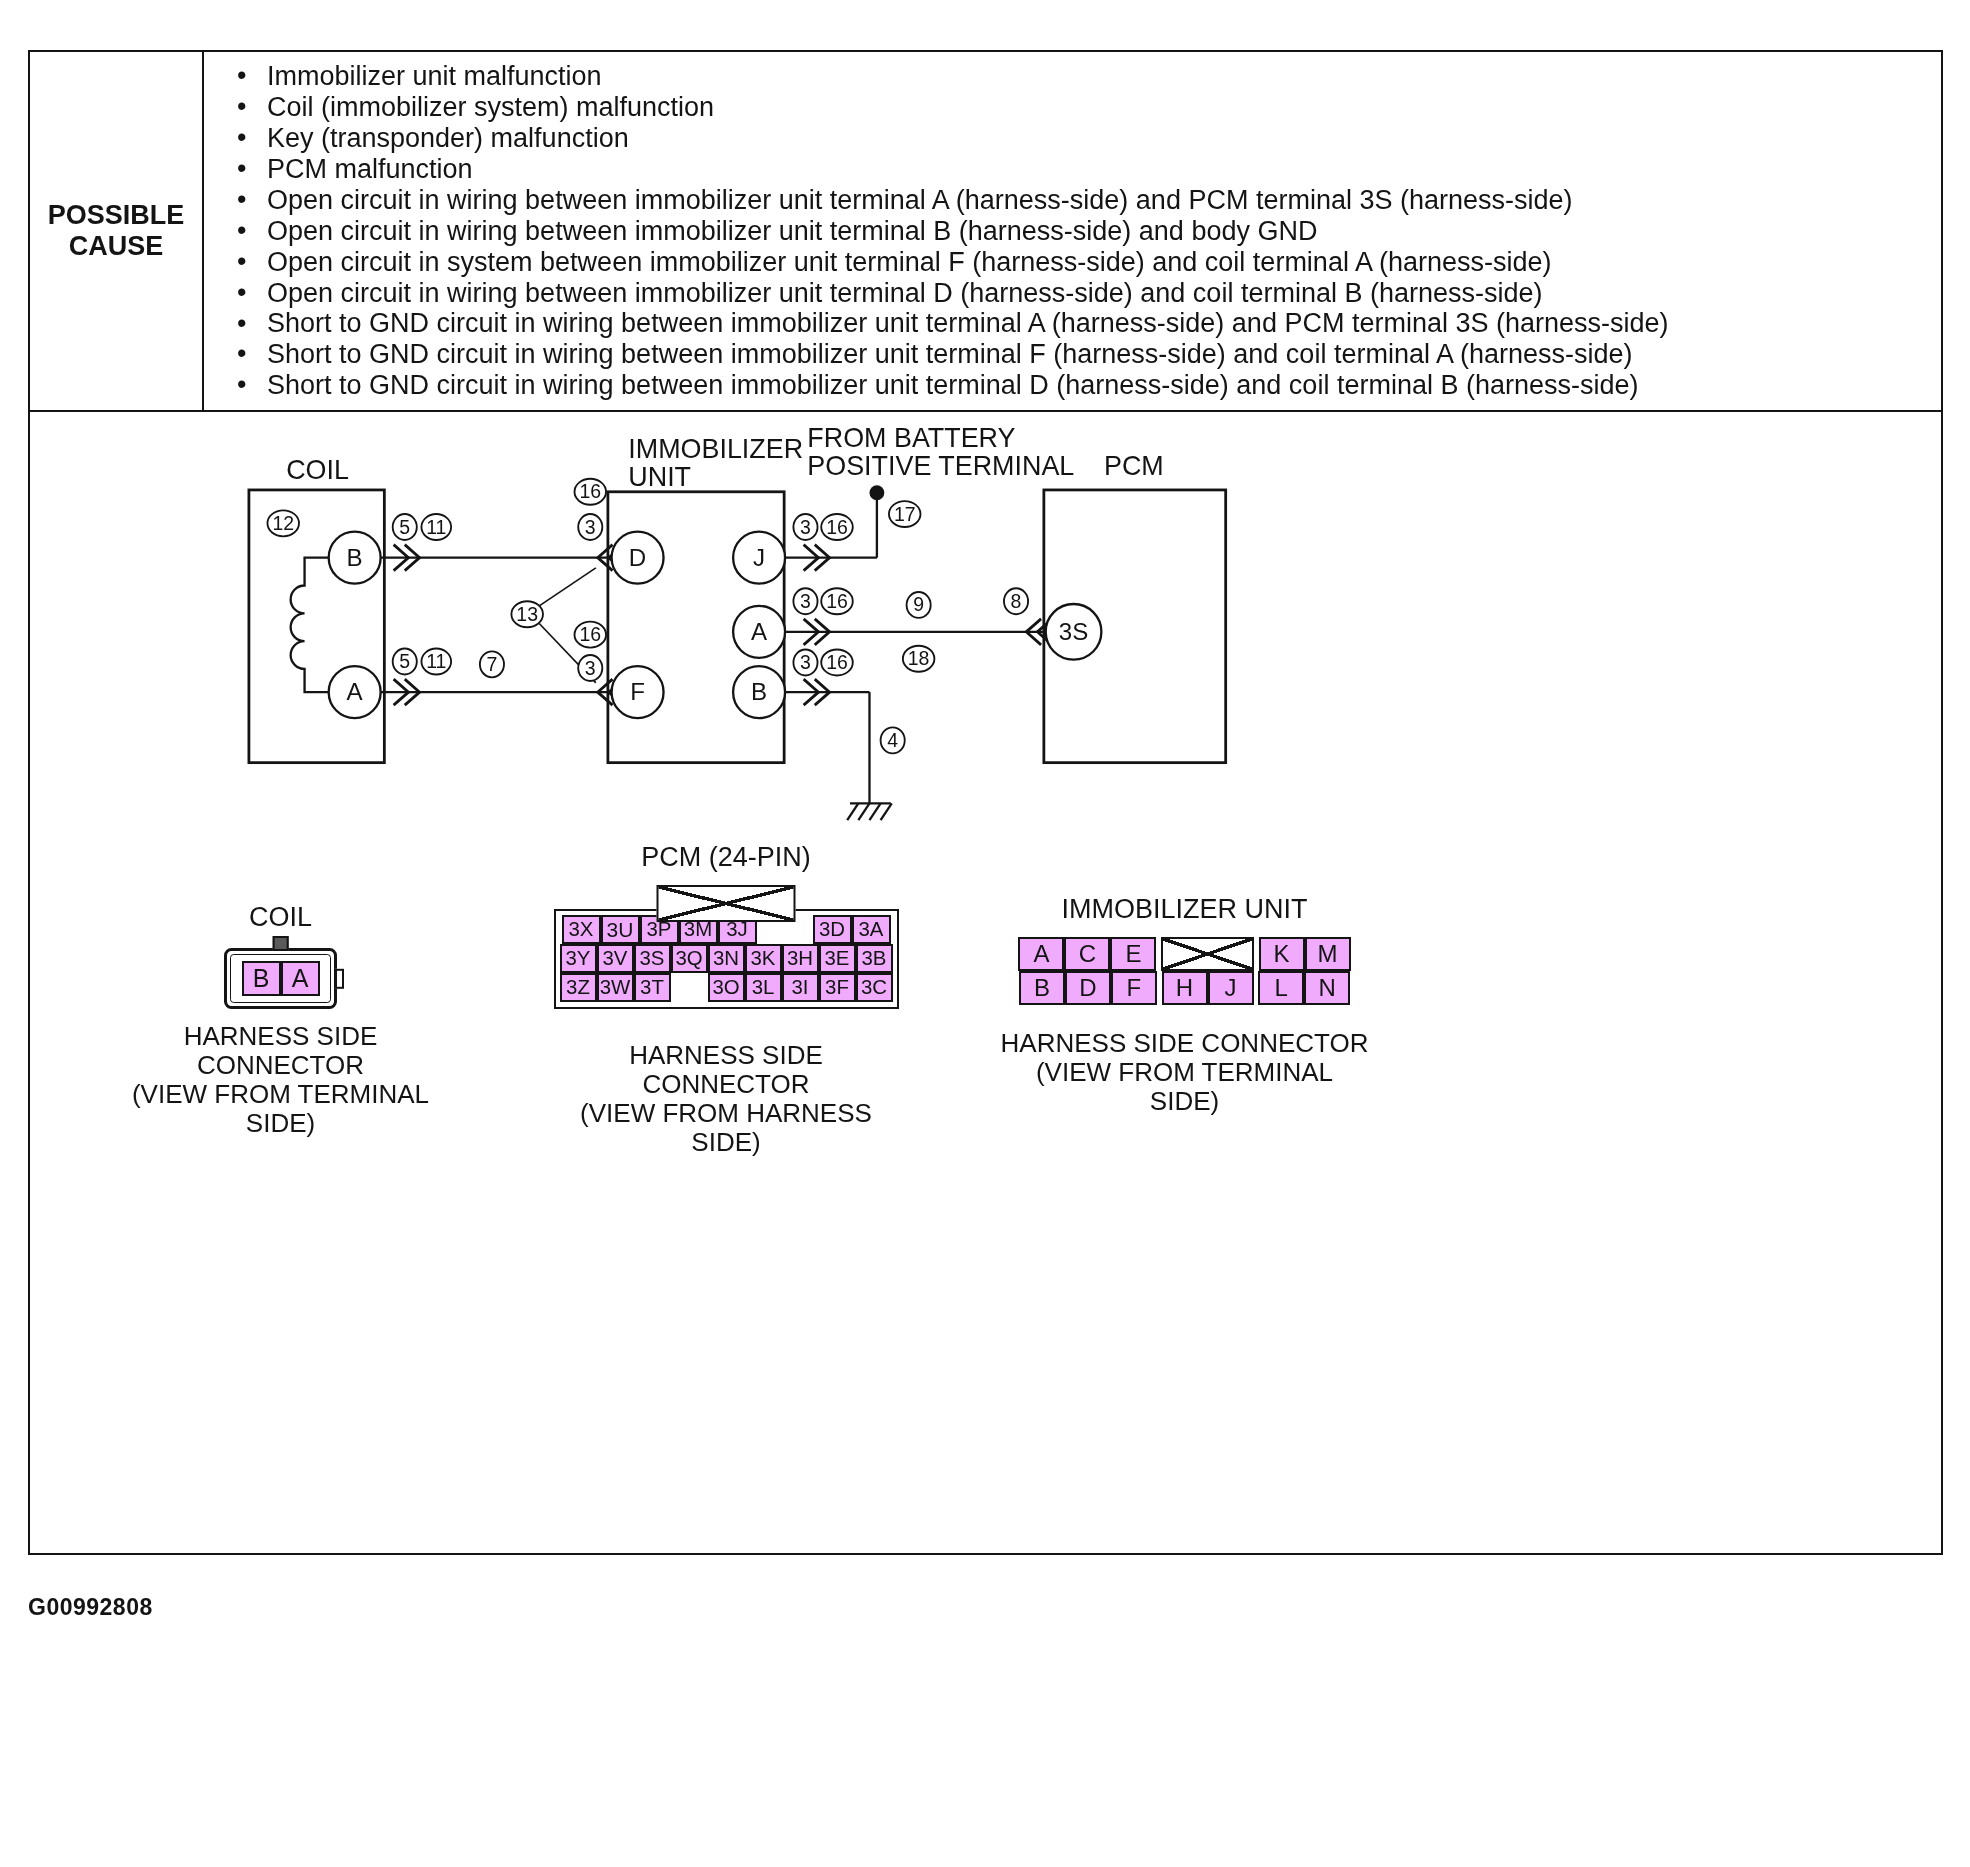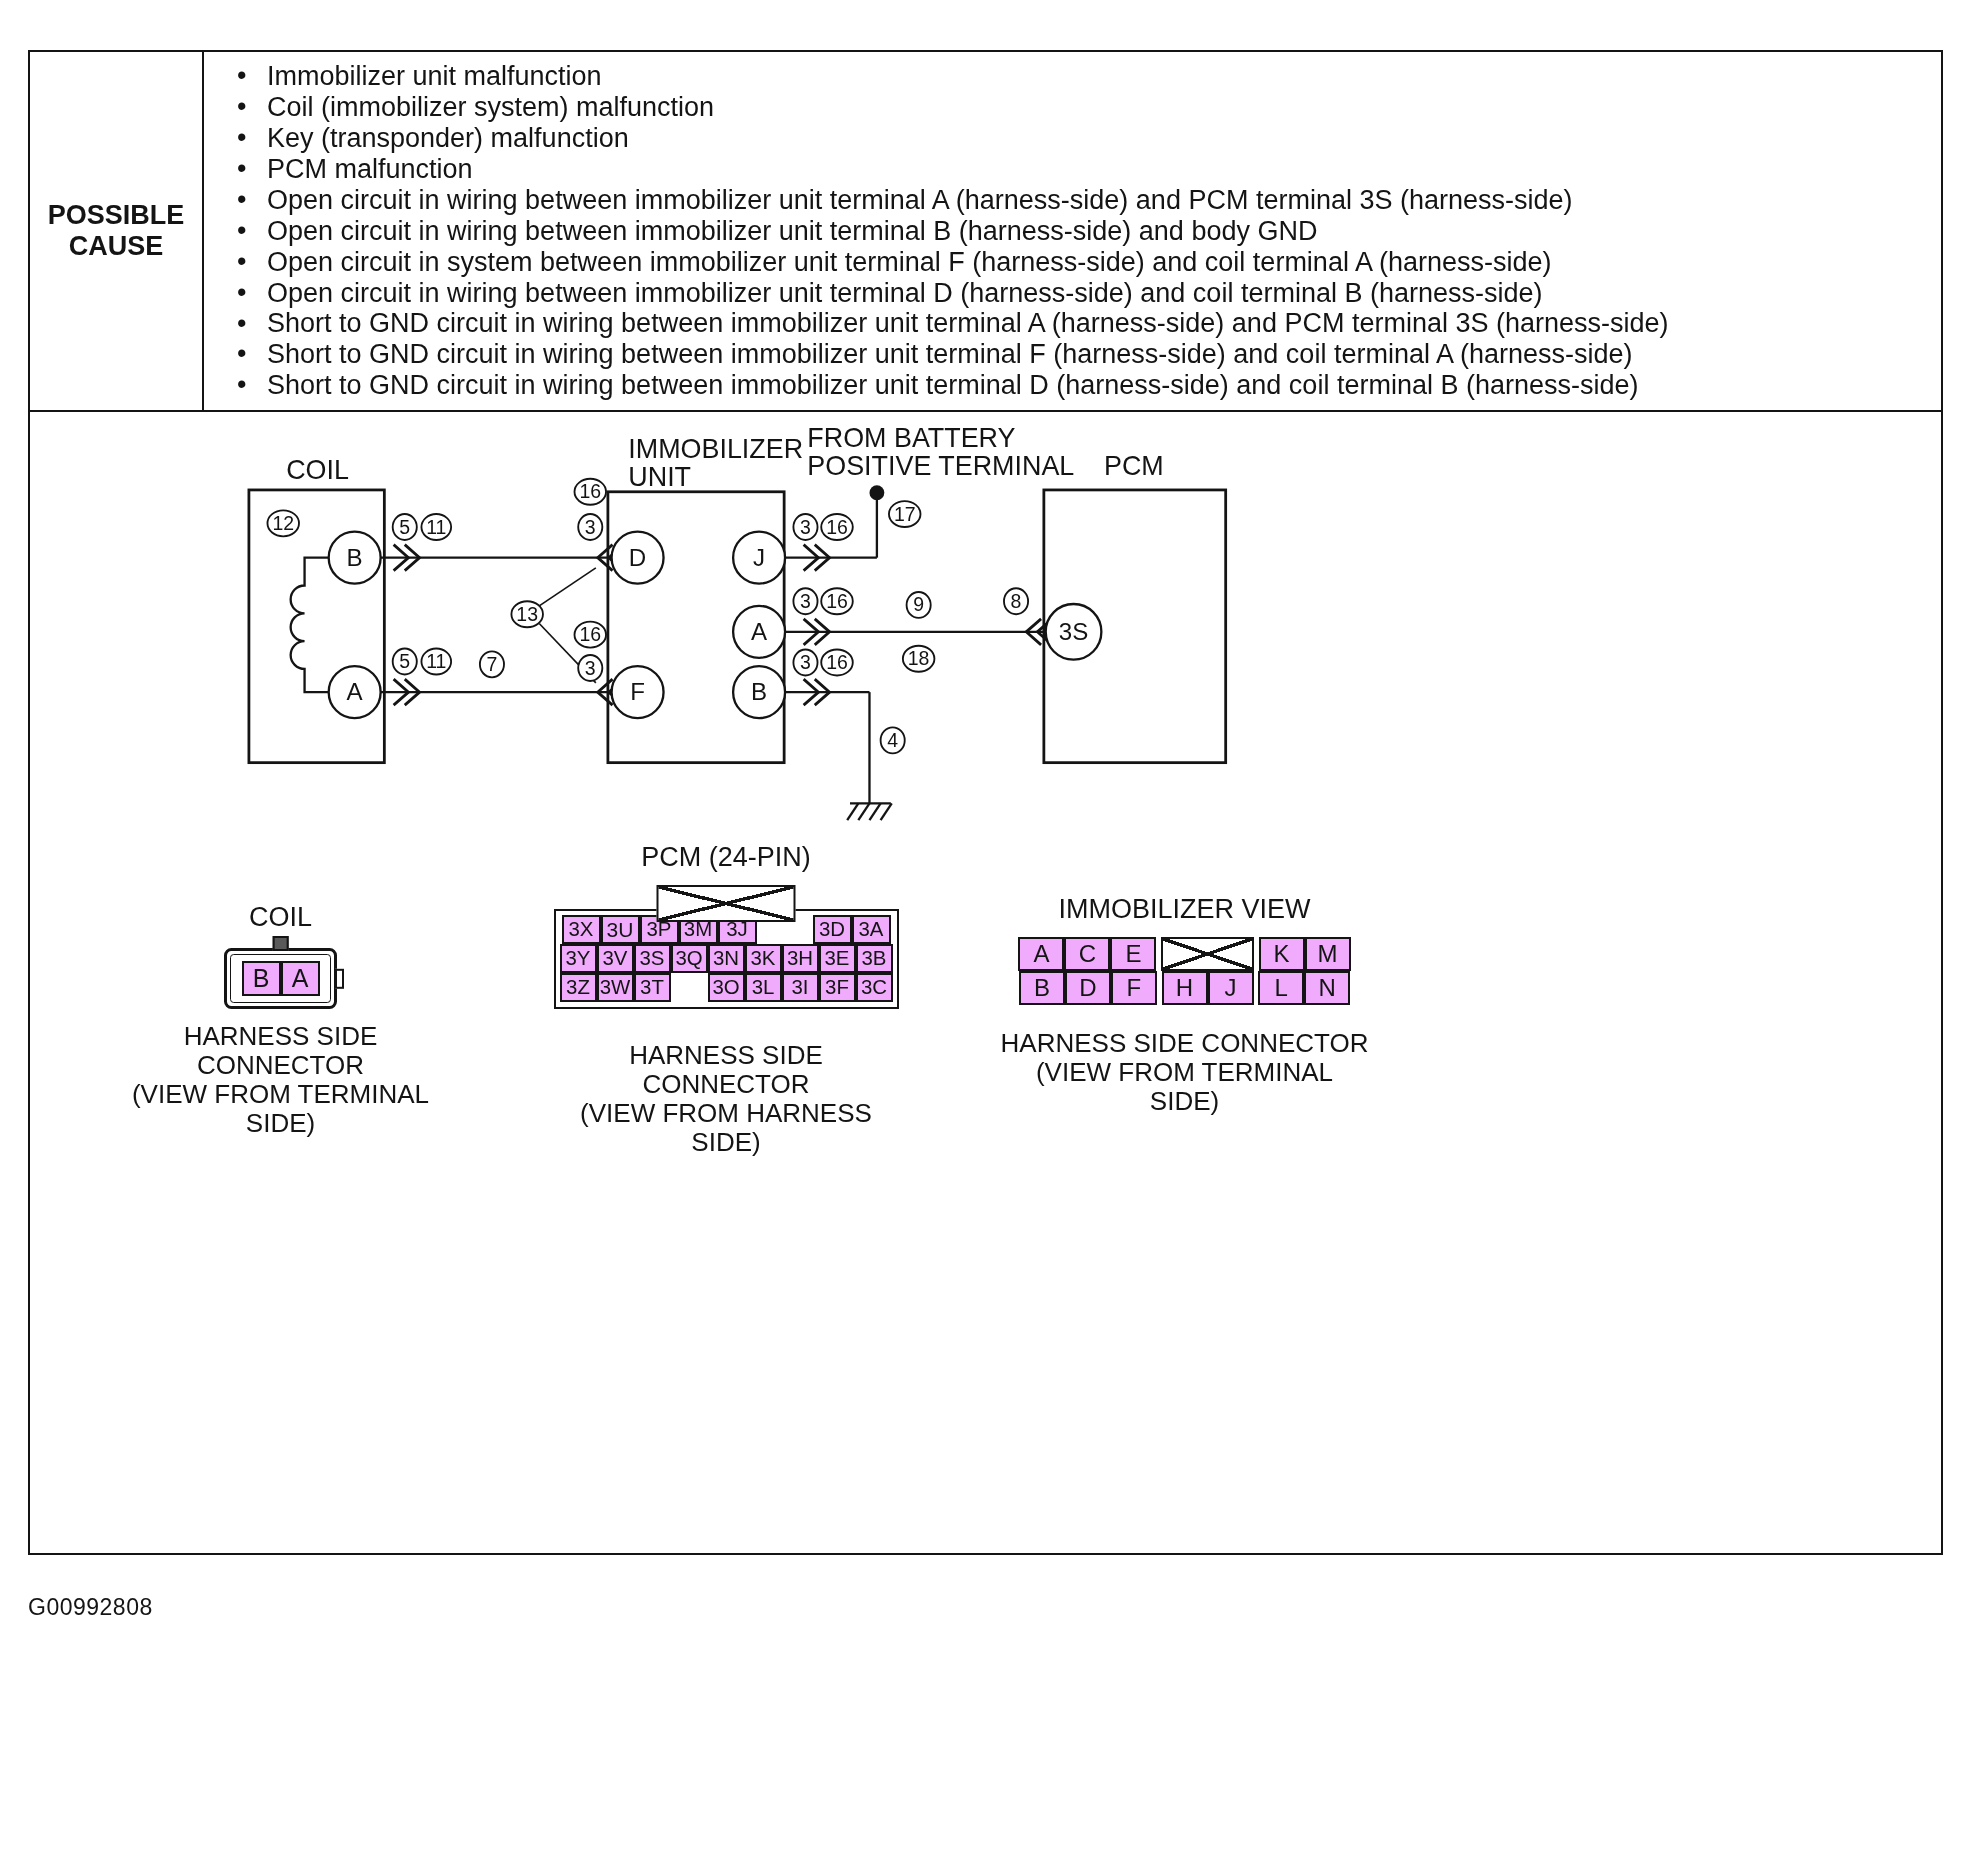--- a/index.html
+++ b/index.html
@@ -82,21 +82,21 @@
   
   .pcm-draw { position: relative; width: 345px; padding-top: 24px; margin: 13px auto 0 auto; }
   .pcm-cross { position: absolute; top: 0; left: 50%; transform: translateX(-50%); width: 139px; height: 37px; z-index: 2; }
   .pcm-body { position: relative; border: 2.8px solid #141414; background: #fff; padding: 4.6px 1.9px; }
   .pcm-caption { margin-top: 32px; }
 
   
   .imm-grid { margin: 13px auto 0 auto; width: 339px; }
   .imm-caption { margin-top: 24px; }
 
-  .footer { margin-top: 39px; font-size: 23px; font-weight: 400; letter-spacing: 0.5px; }
+  .footer { margin-top: 39px; font-size: 23px; font-weight: 700; letter-spacing: 0.5px; }
 </style>
 </head>
 <body>
 
 <div class="page">
 
   <table class="dtc-table">
     <colgroup>
         <col style="width:174px">
         <col>
@@ -355,21 +355,21 @@
               <span class="pin" style="width: 37px; height: 29px; font-size: 20.4px;">3F</span>
               <span class="pin" style="width: 37px; height: 29px; font-size: 20.4px;">3C</span>
             </div>
         </div>
       </div>
       <div class="conn-caption pcm-caption">HARNESS SIDE CONNECTOR</div>
       <div class="conn-caption">(VIEW FROM HARNESS SIDE)</div>
     </div>
 
     <div class="conn-group" style="left:969px; top:482px; width:371px;">
-      <div class="conn-title">IMMOBILIZER VIEW</div>
+      <div class="conn-title">IMMOBILIZER UNIT</div>
       <div class="imm-grid">
         <div class="pin-row" id="imm-row1">
             <span class="pin" style="width: 46px; height: 34px; font-size: 24px;">A</span>
             <span class="pin" style="width: 46px; height: 34px; font-size: 24px;">C</span>
             <span class="pin" style="width: 46px; height: 34px; font-size: 24px;">E</span>
             <span class="pin-gap" style="width: 4.6px;"></span>
             <span class="cross-box" style="width: 93px; height: 34px;"></span>
             <span class="pin-gap" style="width: 4.6px;"></span>
             <span class="pin" style="width: 46px; height: 34px; font-size: 24px;">K</span>
             <span class="pin" style="width: 46px; height: 34px; font-size: 24px;">M</span>

